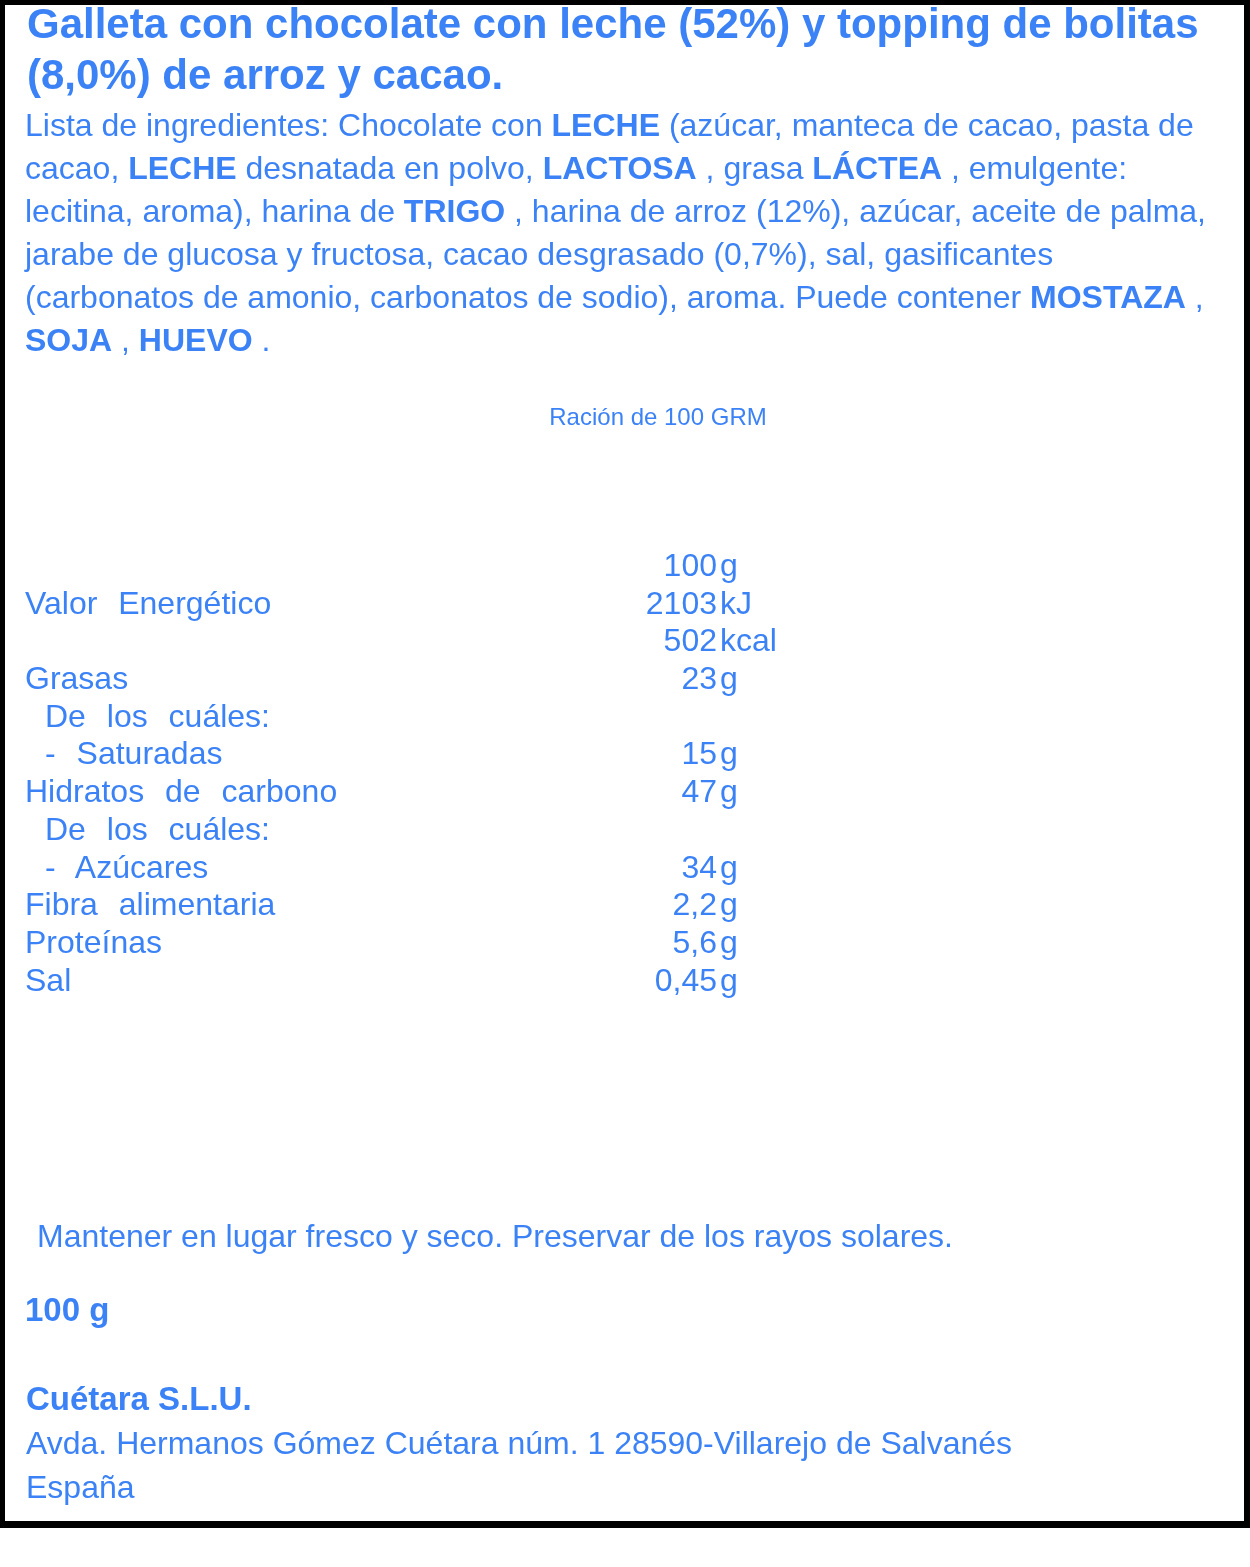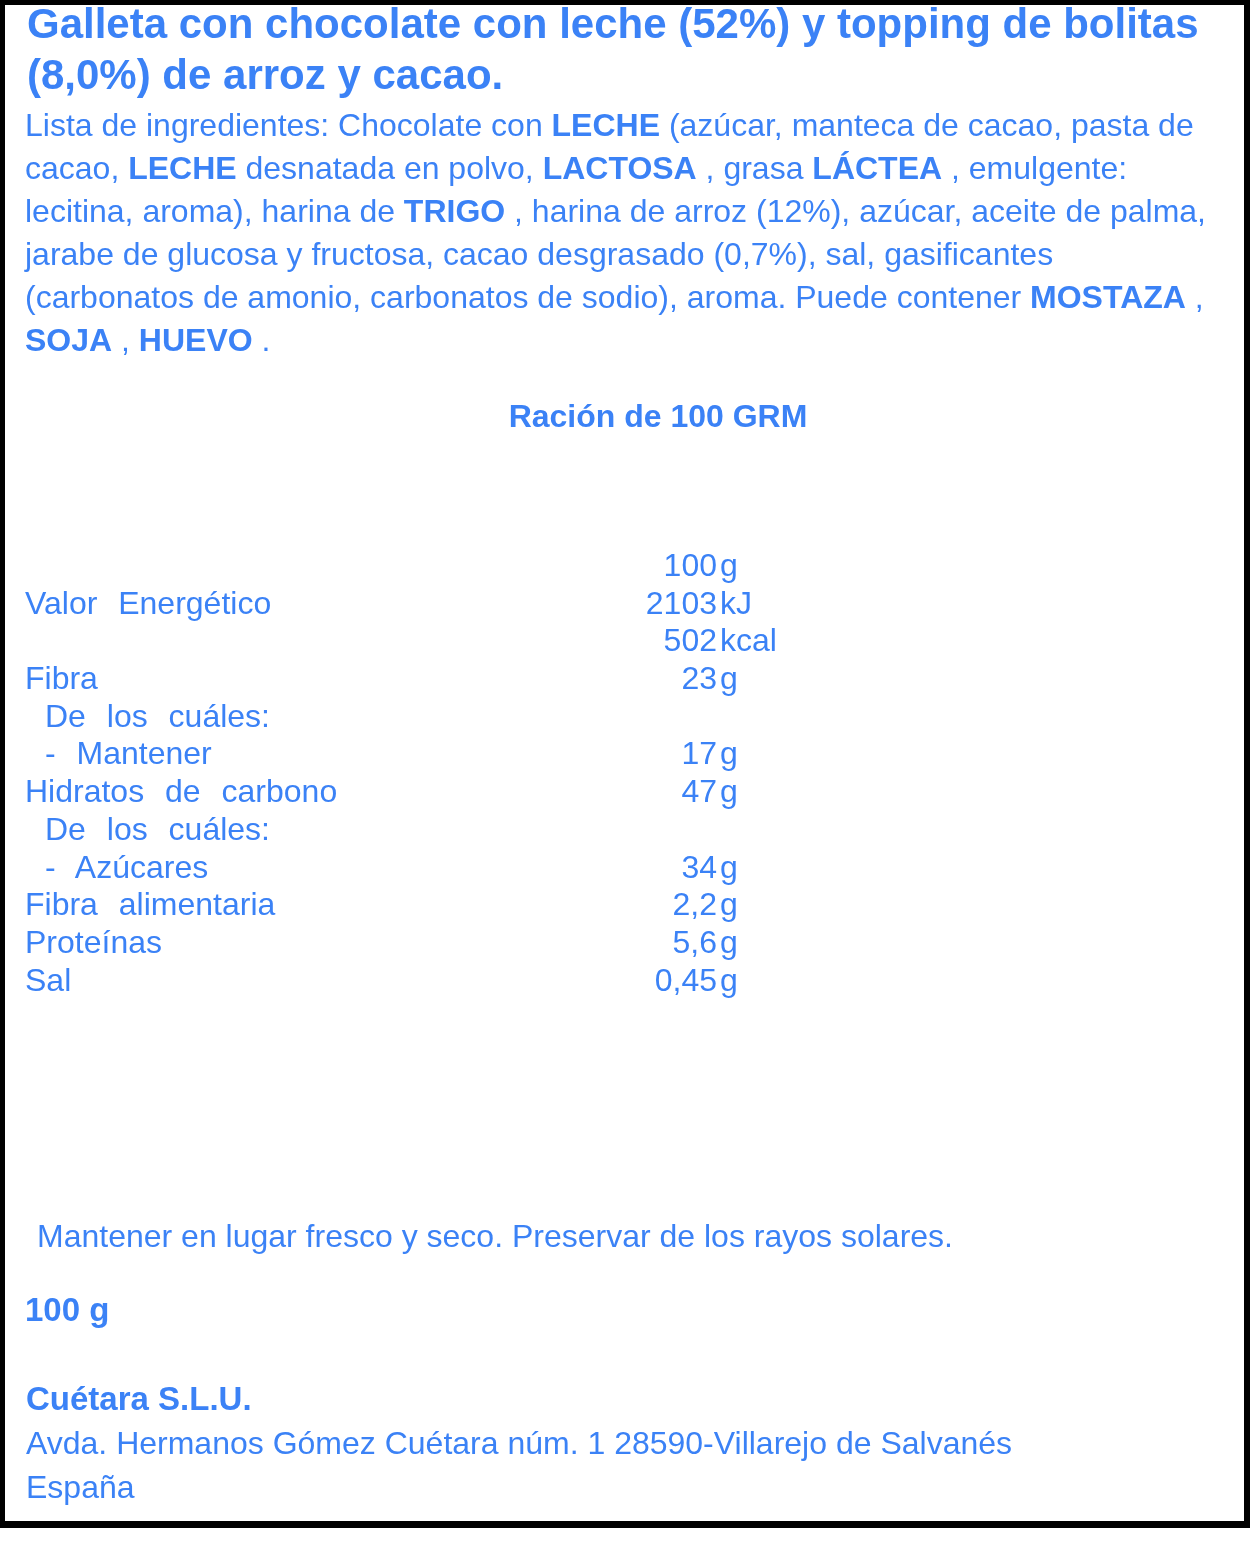--- a/index.html
+++ b/index.html
@@ -22,21 +22,21 @@
     position:absolute; top:-2px; left:27px; width:1188px; margin:0;
     font-size:42px; line-height:51px; font-weight:bold;
   }
   .ingredients {
     position:absolute; top:104px; left:25px; width:1188px; margin:0;
     font-size:32px; line-height:43px;
   }
   .ingredients b { font-weight:bold; }
   .serving {
     position:absolute; top:395px; left:66px; width:1184px;
-    text-align:center; font-size:32px; line-height:43px;font-weight:bold;
+    text-align:center; font-size:24px; line-height:43px;
   }
   .ntable { position:absolute; top:547px; left:0; width:1250px; }
   .t-row { position:relative; height:37.7px; font-size:32px; line-height:37.7px; }
   .t-label { position:absolute; left:25px; white-space:pre; word-spacing:12px; }
   .t-row.indent1 .t-label { left:45px; }
   .t-num { position:absolute; right:533px; white-space:pre; }
   .t-unit { position:absolute; left:720px; white-space:pre; }
   .storage {
     position:absolute; top:1203px; left:25px; width:1188px; margin:12px;
     font-size:32px; line-height:43px;
@@ -69,30 +69,30 @@
       <div class="t-row">
         <span class="t-label">Valor Energético</span>
         <span class="t-num">2103</span>
         <span class="t-unit">kJ</span>
       </div>
       <div class="t-row">
         <span class="t-num">502</span>
         <span class="t-unit">kcal</span>
       </div>
       <div class="t-row">
-        <span class="t-label">Fibra</span>
+        <span class="t-label">Grasas</span>
         <span class="t-num">23</span>
         <span class="t-unit">g</span>
       </div>
       <div class="t-row indent1">
         <span class="t-label">De los cuáles:</span>
       </div>
       <div class="t-row indent1">
-        <span class="t-label">- Mantener</span>
-        <span class="t-num">17</span>
+        <span class="t-label">- Saturadas</span>
+        <span class="t-num">15</span>
         <span class="t-unit">g</span>
       </div>
       <div class="t-row">
         <span class="t-label">Hidratos de carbono</span>
         <span class="t-num">47</span>
         <span class="t-unit">g</span>
       </div>
       <div class="t-row indent1">
         <span class="t-label">De los cuáles:</span>
       </div>

